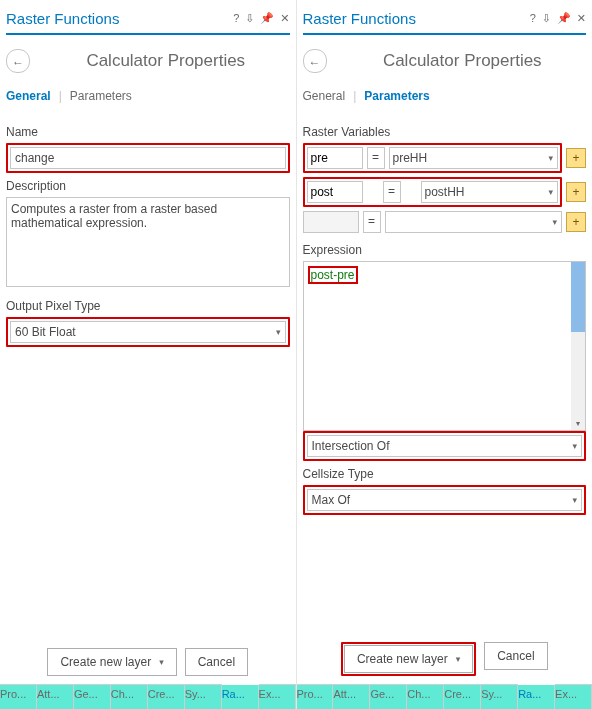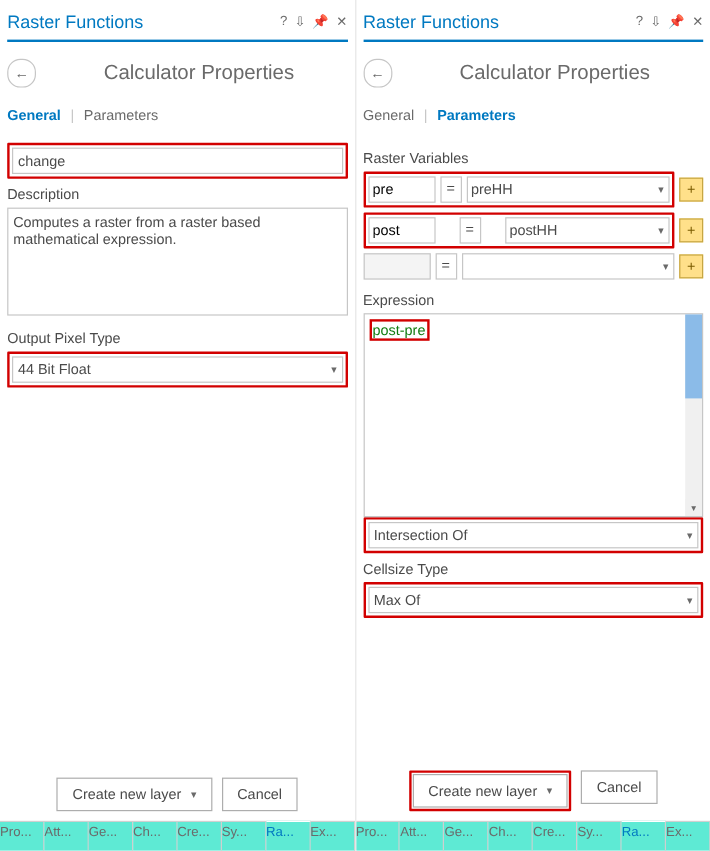--- a/index.html
+++ b/index.html
@@ -60,31 +60,32 @@
     <div class="subhead">
       <div class="backbtn">←</div>
       <div class="subtitle">Calculator Properties</div>
     </div>
     <div class="tabs">
       <span class="tab active">General</span>
       <span class="tabsep">|</span>
       <span class="tab">Parameters</span>
     </div>
 
+    <div class="field-label">Name</div>
     <div class="hl">
       <input class="textinput" value="change" style="">
     </div>
 
     <div class="field-label">Description</div>
     <textarea class="textarea" style="">Computes a raster from a raster based mathematical expression.</textarea>
 
     <div class="field-label" style="margin-top:12px">Output Pixel Type</div>
     <div class="hl">
       <div class="selectbox">
-        <span>44 Bit Float</span>
+        <span>60 Bit Float</span>
         <span class="caret">▾</span>
       </div>
     </div>
 
     <div class="buttons">
       <div class="btn">
         <span>Create new layer</span>
         <span class="caret">▾</span>
       </div>
       <div class="btn">

